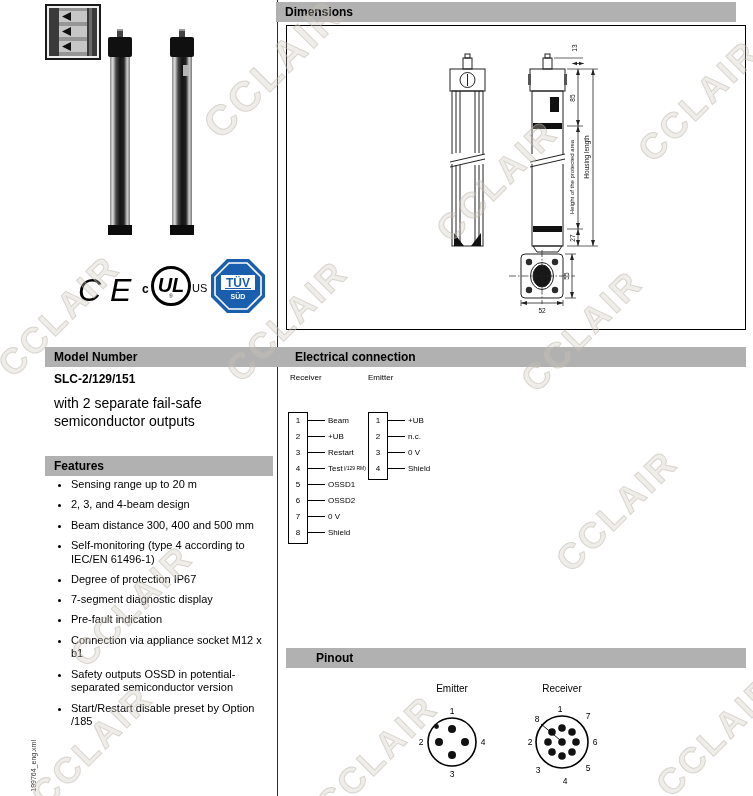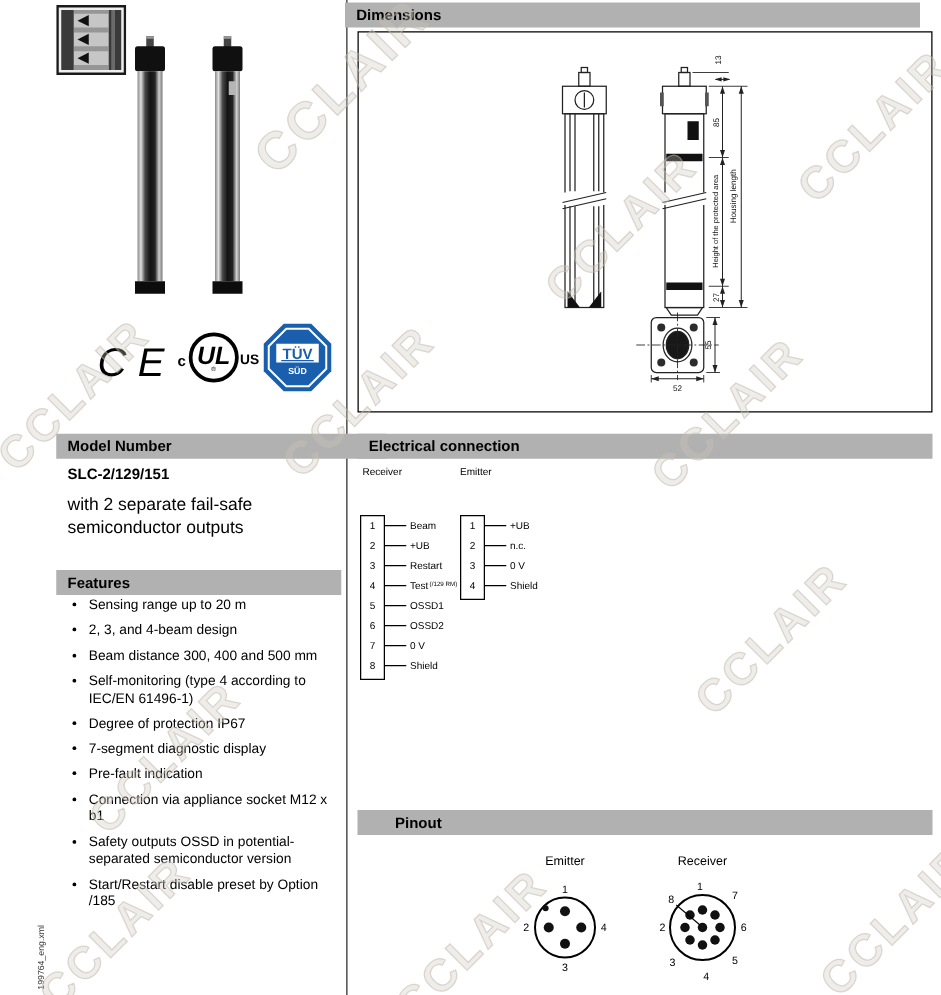--- a/index.html
+++ b/index.html
@@ -23,21 +23,21 @@
   .tower .base{position:absolute;left:-2px;top:188px;width:24px;height:10px;background:#0c0c0c;}
   .tower .tag{position:absolute;left:11px;top:28px;width:6px;height:11px;background:#b5b5b5;}
   .certs{position:absolute;left:60px;top:258px;height:60px;}
   .ce{position:absolute;left:18px;top:14px;font-size:32px;letter-spacing:9px;font-style:italic;}
   .ulwrap{position:absolute;left:82px;top:2px;width:66px;height:52px;}
   .ulc{position:absolute;left:0px;top:22px;font-size:12px;font-weight:bold;}
   .ulcircle{position:absolute;left:9px;top:6px;width:34px;height:34px;border:3px solid #000;border-radius:50%;
             text-align:center;}
   .ullet{font-size:20px;font-weight:bold;font-style:italic;line-height:32px;}
   .ulreg{position:absolute;left:15px;top:24px;font-size:5px;}
-  .ulus{position:absolute;left:50px;top:22px;font-size:11px;font-weight:bold;}
+  .ulus{position:absolute;left:50px;top:22px;font-size:11px;font-weight:normal;}
   .tuv{position:absolute;left:150px;top:0px;}
   .modelnum{position:absolute;left:54px;top:372px;font-size:12px;font-weight:bold;}
   .modeldesc{position:absolute;left:54px;top:394px;width:212px;font-size:14px;line-height:1.3;}
   ul.features{position:absolute;left:57px;top:478px;width:200px;margin:0;padding:0 0 0 14px;
       list-style:disc outside;font-size:11px;line-height:1.25;}
   ul.features li{margin-bottom:6.5px;}
   .sidefile{position:absolute;left:30px;bottom:4px;writing-mode:vertical-rl;transform:rotate(180deg);
       font-size:7px;color:#333;}
   
   .dimsbox{position:absolute;left:286px;top:25px;width:460px;height:305px;border:1px solid #000;box-sizing:border-box;}

